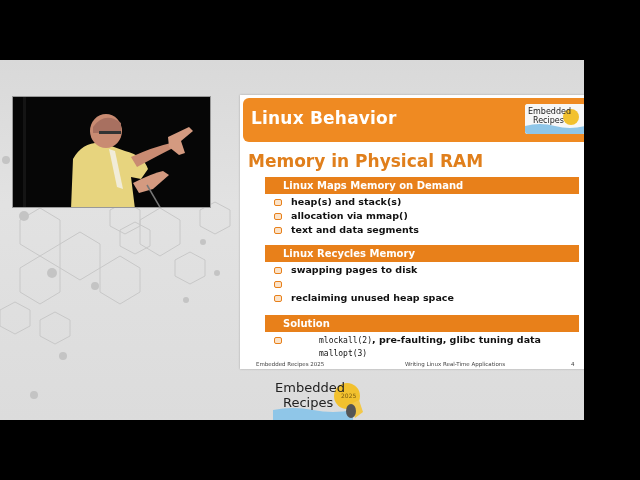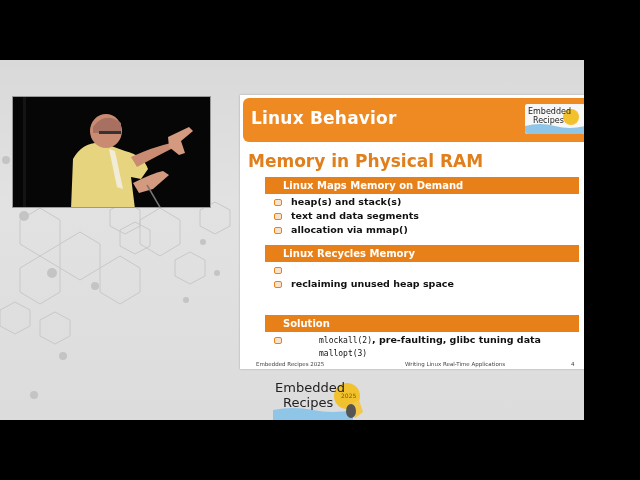--- a/index.html
+++ b/index.html
@@ -133,26 +133,27 @@
           <text x="8" y="19" font-size="8" fill="#222" font-family="DejaVu Sans, sans-serif">Recipes</text>
         </svg>
       </div>
     </div>
 
     <div class="subtitle">Memory in Physical RAM</div>
 
     <div class="section" style="top:142px; top:82px;">
       <div class="section-bar">Linux Maps Memory on Demand</div>
       <div class="item"><span class="bullet"></span><span>heap(s) and stack(s)</span></div>
+      <div class="item"><span class="bullet"></span><span>allocation via mmap()</span></div>
       <div class="item"><span class="bullet"></span><span>text and data segments</span></div>
-      <div class="item"><span class="bullet"></span><span>allocation via mmap()</span></div>
     </div>
 
     <div class="section" style="top:150px;">
       <div class="section-bar">Linux Recycles Memory</div>
+      <div class="item"><span class="bullet"></span><span>swapping pages to disk</span></div>
       <div class="item"><span class="bullet"></span></div>
       <div class="item"><span class="bullet"></span><span>reclaiming unused heap space</span></div>
     </div>
 
     <div class="section" style="top:220px;">
       <div class="section-bar">Solution</div>
       <div class="item"><span class="bullet"></span><span class="mono">mlockall(2)</span><span>, pre-faulting, glibc tuning data </span><span class="mono">mallopt(3)</span></div>
     </div>
 
     <div class="footer">

